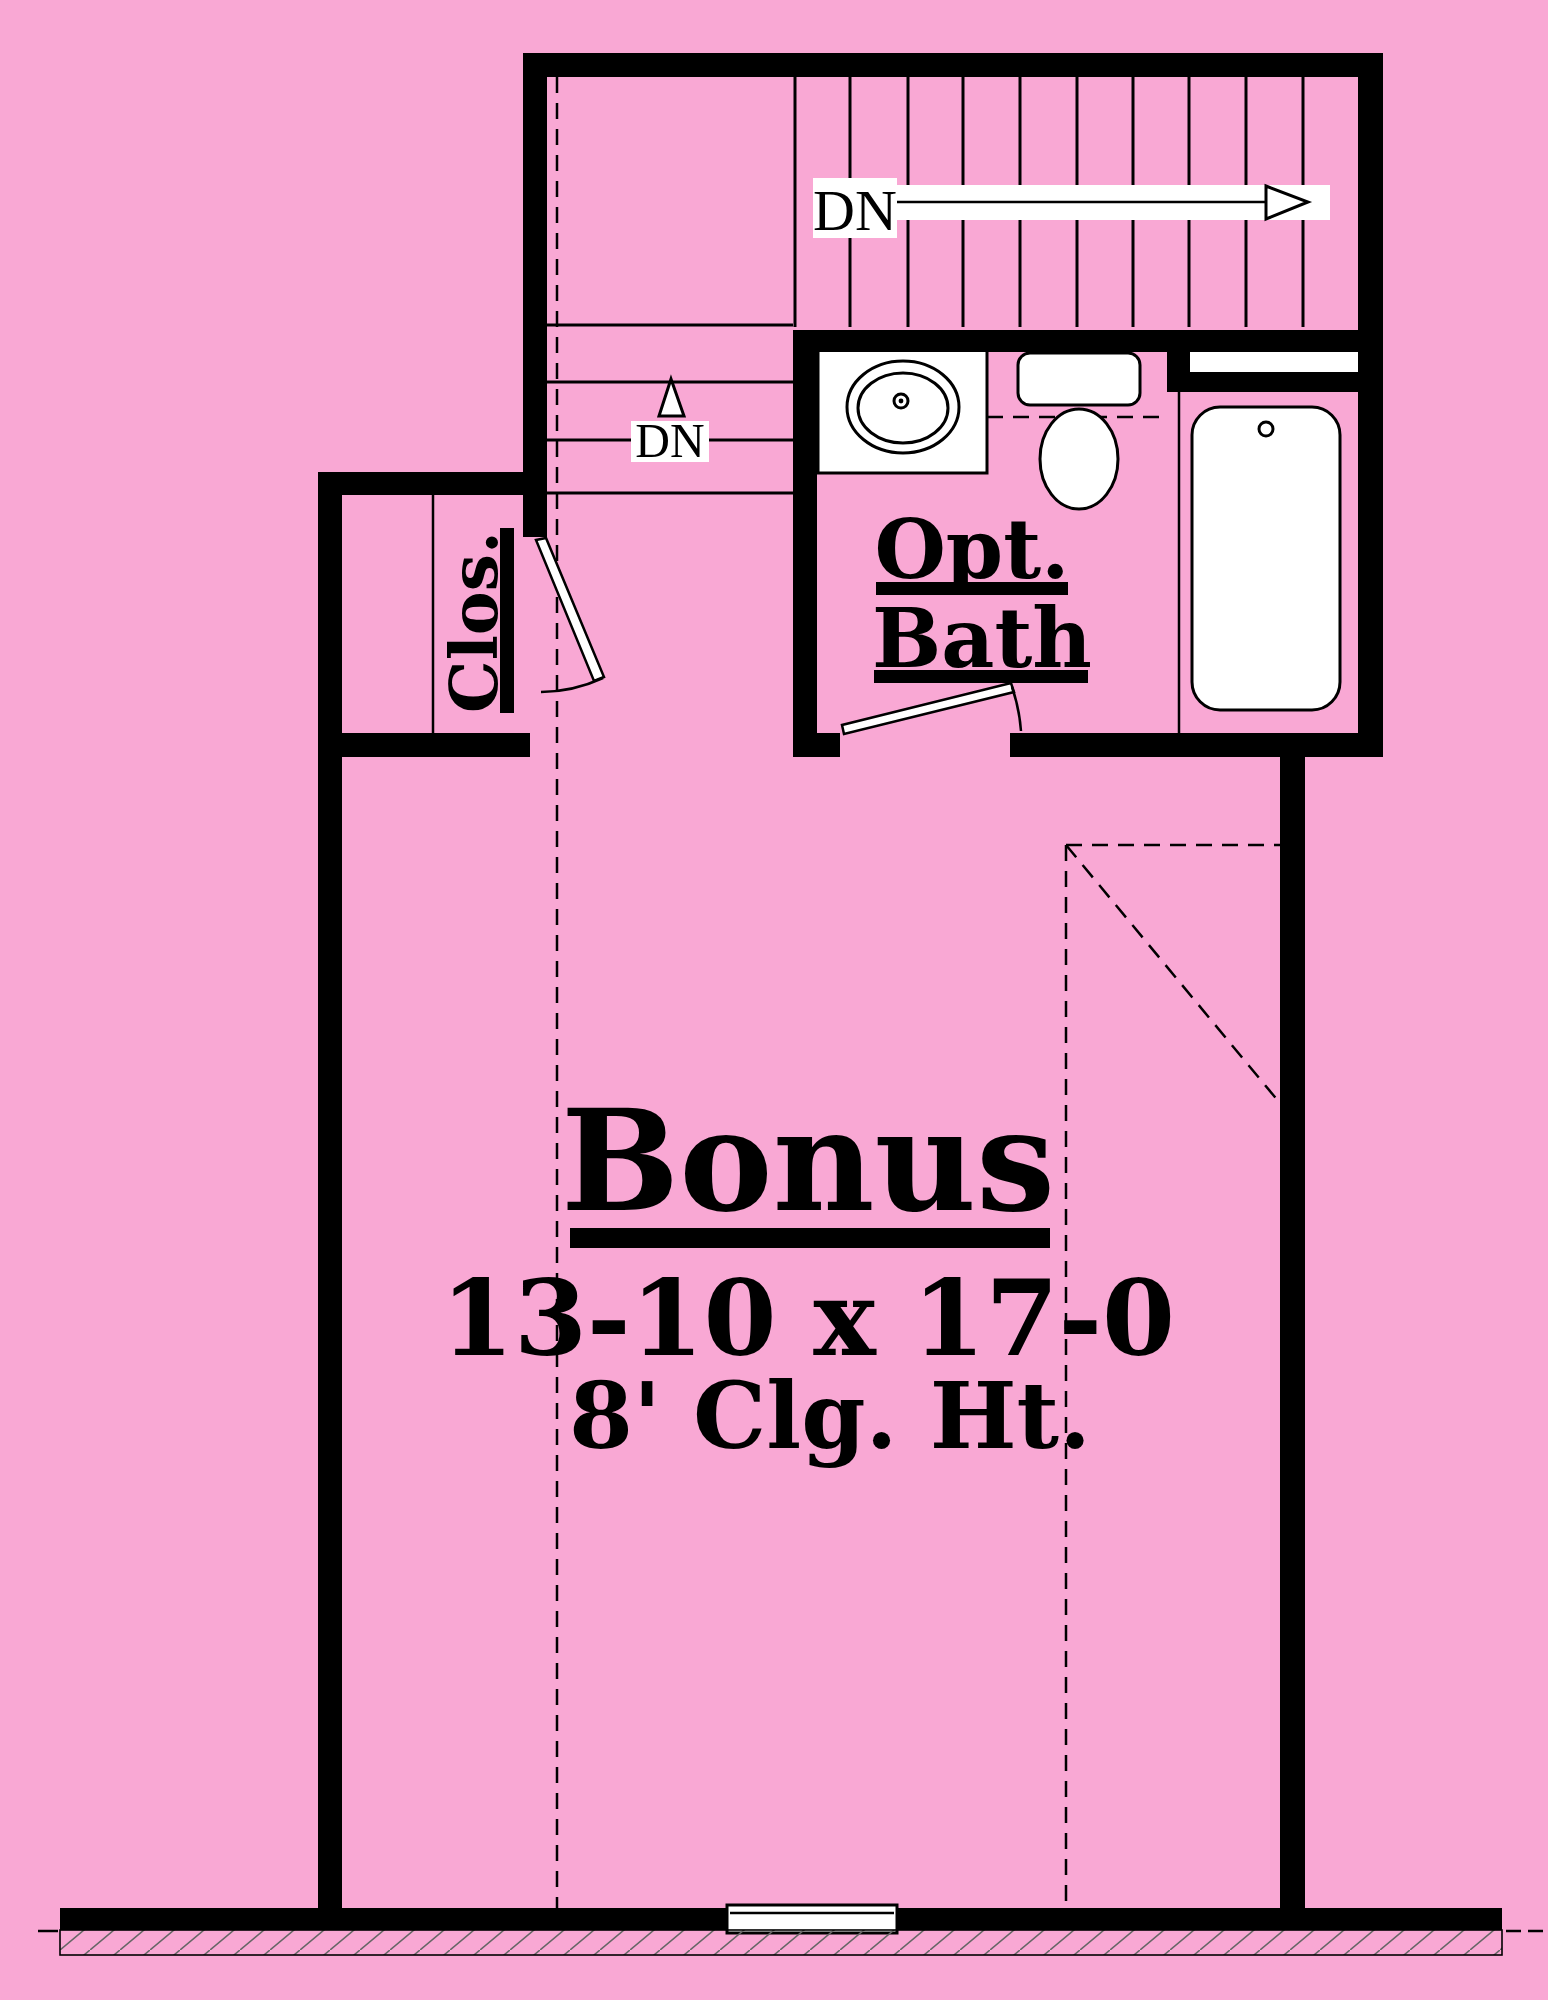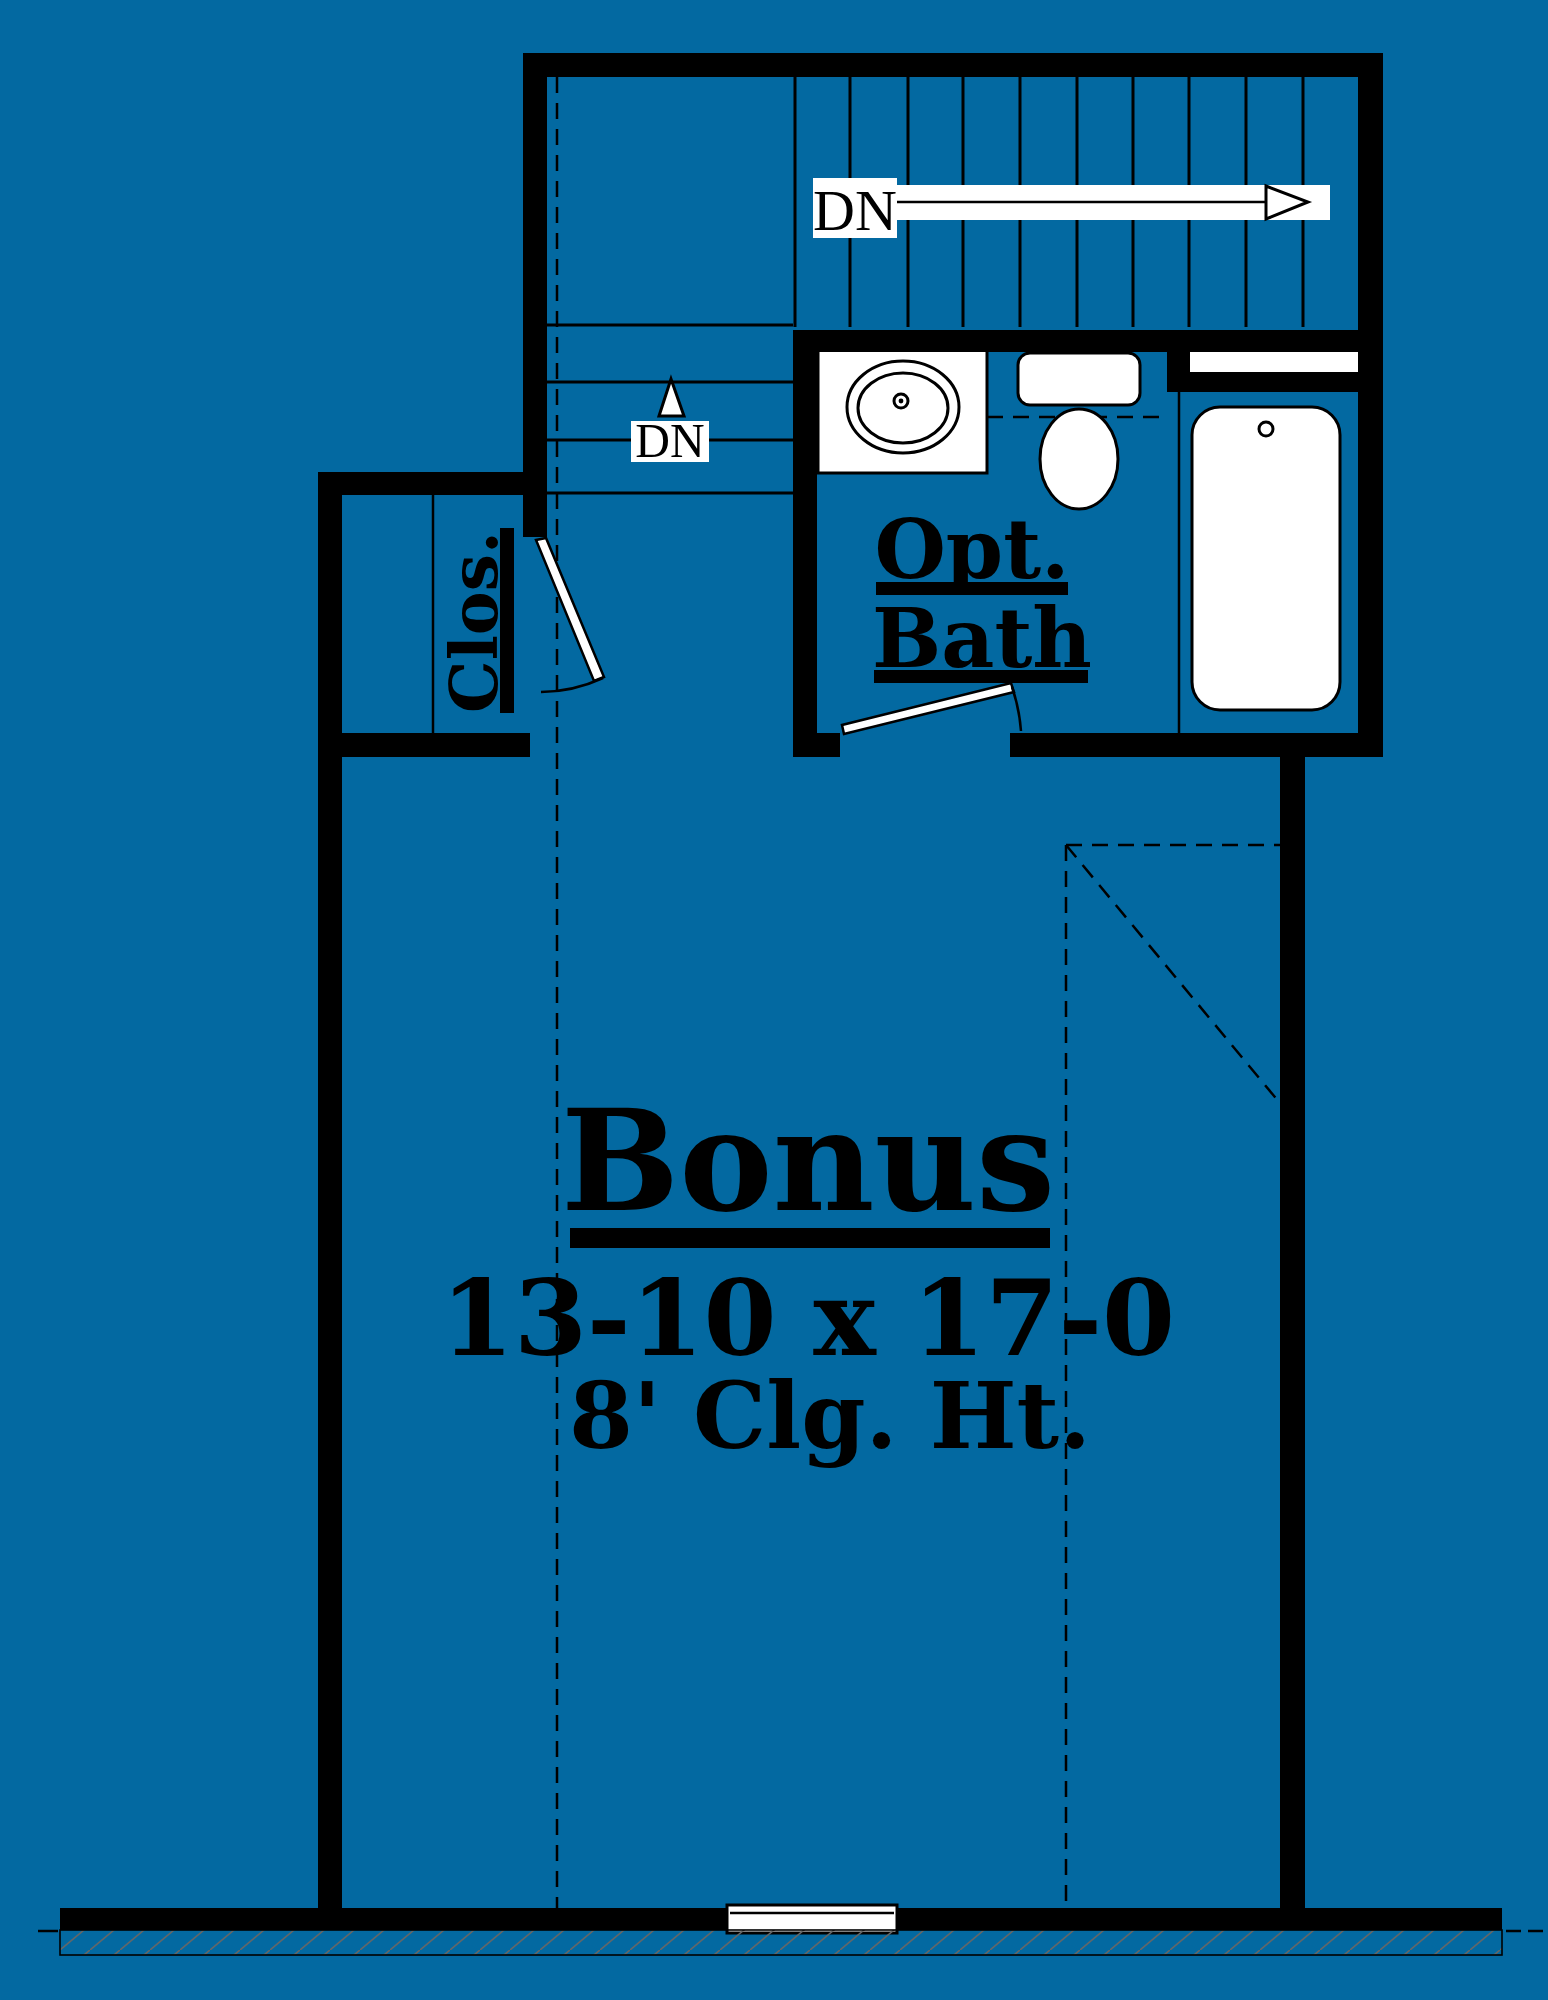--- a/index.html
+++ b/index.html
@@ -1,16 +1,16 @@
 <!DOCTYPE html>
 <html><head>
 <meta charset="utf-8">
 <style>
   html,body{margin:0;padding:0;background:#ffffff;}
-  .stage{position:relative;width:1548px;height:2000px;background:#0369a1;overflow:hidden;}
+  .stage{position:relative;width:1548px;height:2000px;background:#f9a8d4;overflow:hidden;}
   svg{display:block;}
   .wall{fill:#000;}
   .thin{stroke:#000;stroke-width:3;fill:none;}
   .thin2{stroke:#000;stroke-width:2.5;fill:none;}
   .dash{stroke:#000;stroke-width:2.5;fill:none;stroke-dasharray:16 10;}
   .fix{fill:#fff;stroke:#000;stroke-width:3;}
   .leaf{fill:#fff;stroke:#000;stroke-width:2.5;}
   .halo{fill:#fff;}
   .t-heavy{font-family:"DejaVu Serif","Liberation Serif",serif;font-weight:bold;fill:#000;}
   .t-plain{font-family:"Liberation Serif","DejaVu Serif",serif;fill:#000;}

